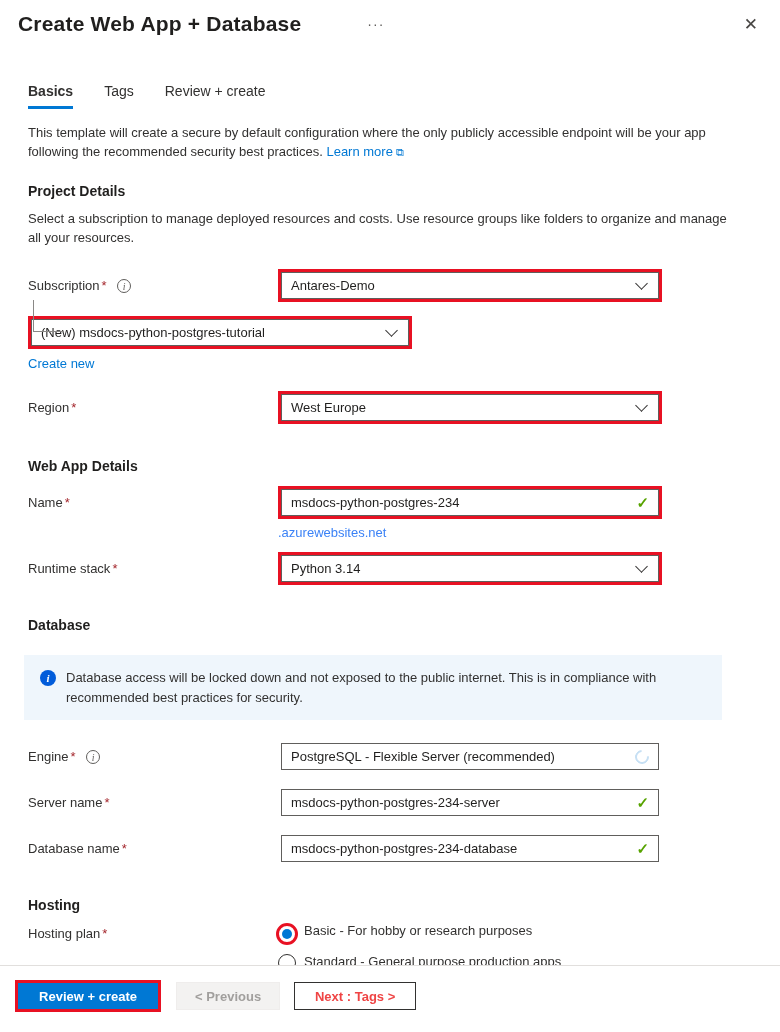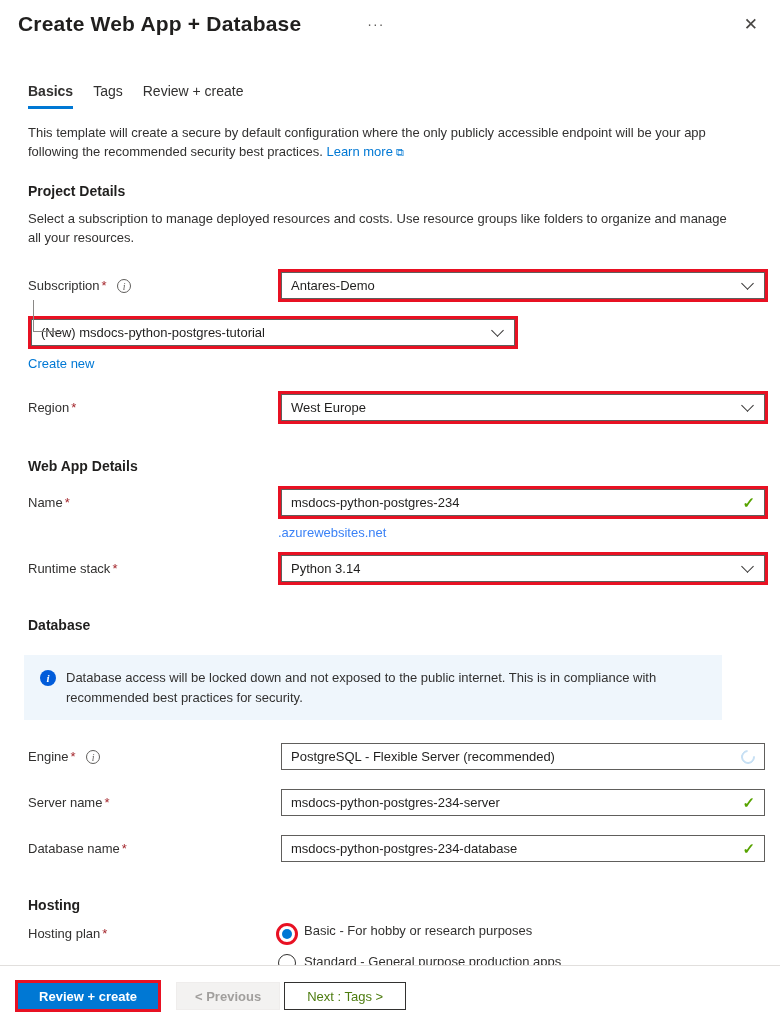--- a/index.html
+++ b/index.html
@@ -7,40 +7,40 @@
     font-family:"Liberation Sans", sans-serif; color:#323130; }
   body { position:relative; font-size:13px; }
 
   
   .header { display:flex; align-items:flex-start; padding:12px 16px 0 18px;gap:44px; }
   .title { font-size:21px; font-weight:700; color:#201f1e; letter-spacing:.2px; }
   .ellipsis { color:#605e5c; font-size:14px; margin:4px 0 0 22px; letter-spacing:1px; cursor:pointer; }
   .close { margin-left:auto; color:#484644; font-size:17px; font-weight:400; cursor:pointer; padding:2px 6px; }
 
   
-  .tabs { display:flex; gap:20px; margin:46px 0 0 28px; }
+  .tabs { display:flex; gap:31px; margin:46px 0 0 28px; }
   .tab { font-size:14px; color:#323130; padding-bottom:7px; cursor:pointer; }
   .tab.active { font-weight:700; border-bottom:3px solid #0078d4; }
 
   
   .intro { margin:15px 28px 0 28px; width:700px; line-height:1.45; color:#323130; }
   a.link { color:#0078d4; text-decoration:none; cursor:pointer; }
   .ext-icon { display:inline-block; margin-left:3px; color:#0078d4; font-size:11px; }
 
   .section-h { margin:21px 0 0 28px; font-size:14px; font-weight:700; color:#201f1e; }
   .section-desc { margin:11px 28px 0 28px; width:700px; line-height:1.45; }
 
   
   .row { display:flex; align-items:flex-start; padding-left:28px; position:relative; }
   .lbl { width:250px; padding-top:9px; color:#323130; }
   .req { color:#a4262c; margin-left:2px; }
   .info-i { display:inline-block; width:14px; height:14px; border:1px solid #605e5c; border-radius:50%;
     font-size:10px; line-height:13px; text-align:center; color:#605e5c; margin-left:7px;
     font-family:"Liberation Serif", serif; font-style:italic; cursor:pointer; }
-  .fld { width:490px; }
+  .fld { width:384px; }
   .frame { border:3px solid transparent; }
   .frame.hl { border-color:#e81123; }
   .input { border:1px solid #605e5c; background:#fff; height:27px; display:flex; align-items:center;
     padding:0 9px; font-size:13px; color:#201f1e; cursor:pointer; }
   .input .val { flex:1; overflow:hidden; white-space:nowrap; }
   .chev { width:9px; height:9px; border-right:1.5px solid #323130; border-bottom:1.5px solid #323130;
     transform:rotate(45deg); margin:-5px 3px 0 8px; }
   .check { color:#57a300; font-size:15px; font-weight:700; margin-left:8px; }
   .spinner { width:14px; height:14px; border-radius:50%; border:2px solid #c7e0f4; border-top-color:transparent;
     transform:rotate(40deg); margin-left:8px; }
@@ -68,22 +68,22 @@
   .radio-lbl { color:#323130; }
   .radio-row .lbl { padding-top:3px; }
 
   
   .footer { position:absolute; left:0; bottom:0; width:780px; height:67px; background:#fff;
     border-top:1px solid #e1dfdd; display:flex; align-items:center; padding:0 0 6px 15px; }
   .btn { font-size:13px; height:28px; padding:0 18px; display:inline-flex; align-items:center;
     justify-content:center; cursor:pointer; border:1px solid transparent; }
   .btn-primary-wrap { border:3px solid #e81123; margin-right:15px; }
   .btn-primary { background:#0078d4; color:#fff; font-weight:700; height:26px; min-width:140px; border:none; }
-  .btn-disabled { background:#f3f2f1; color:#a19f9d; font-weight:700; min-width:104px; border:1px solid #efedec; margin-right:4px; }
-  .btn-secondary { background:#fff; color:#4d7c0f; font-weight:400; min-width:122px; border:1px solid #323130; }
+  .btn-disabled { background:#f3f2f1; color:#a19f9d; font-weight:700; min-width:104px; border:1px solid #efedec; margin-right:14px; }
+  .btn-secondary { background:#fff; color:#ef4444; font-weight:700; min-width:122px; border:1px solid #323130; }
 
   .mt22 { margin-top:22px; } .mt14 { margin-top:14px; } .mt20 { margin-top:20px; }
   .mt12 { margin-top:12px; } .mt13 { margin-top:13px; } .mt34 { margin-top:34px; }
   .mt32 { margin-top:32px; } .mt10 { margin-top:10px; }
 </style>
 </head>
 <body>
 
 <div class="header">
   <span class="title">Create Web App + Database</span>

